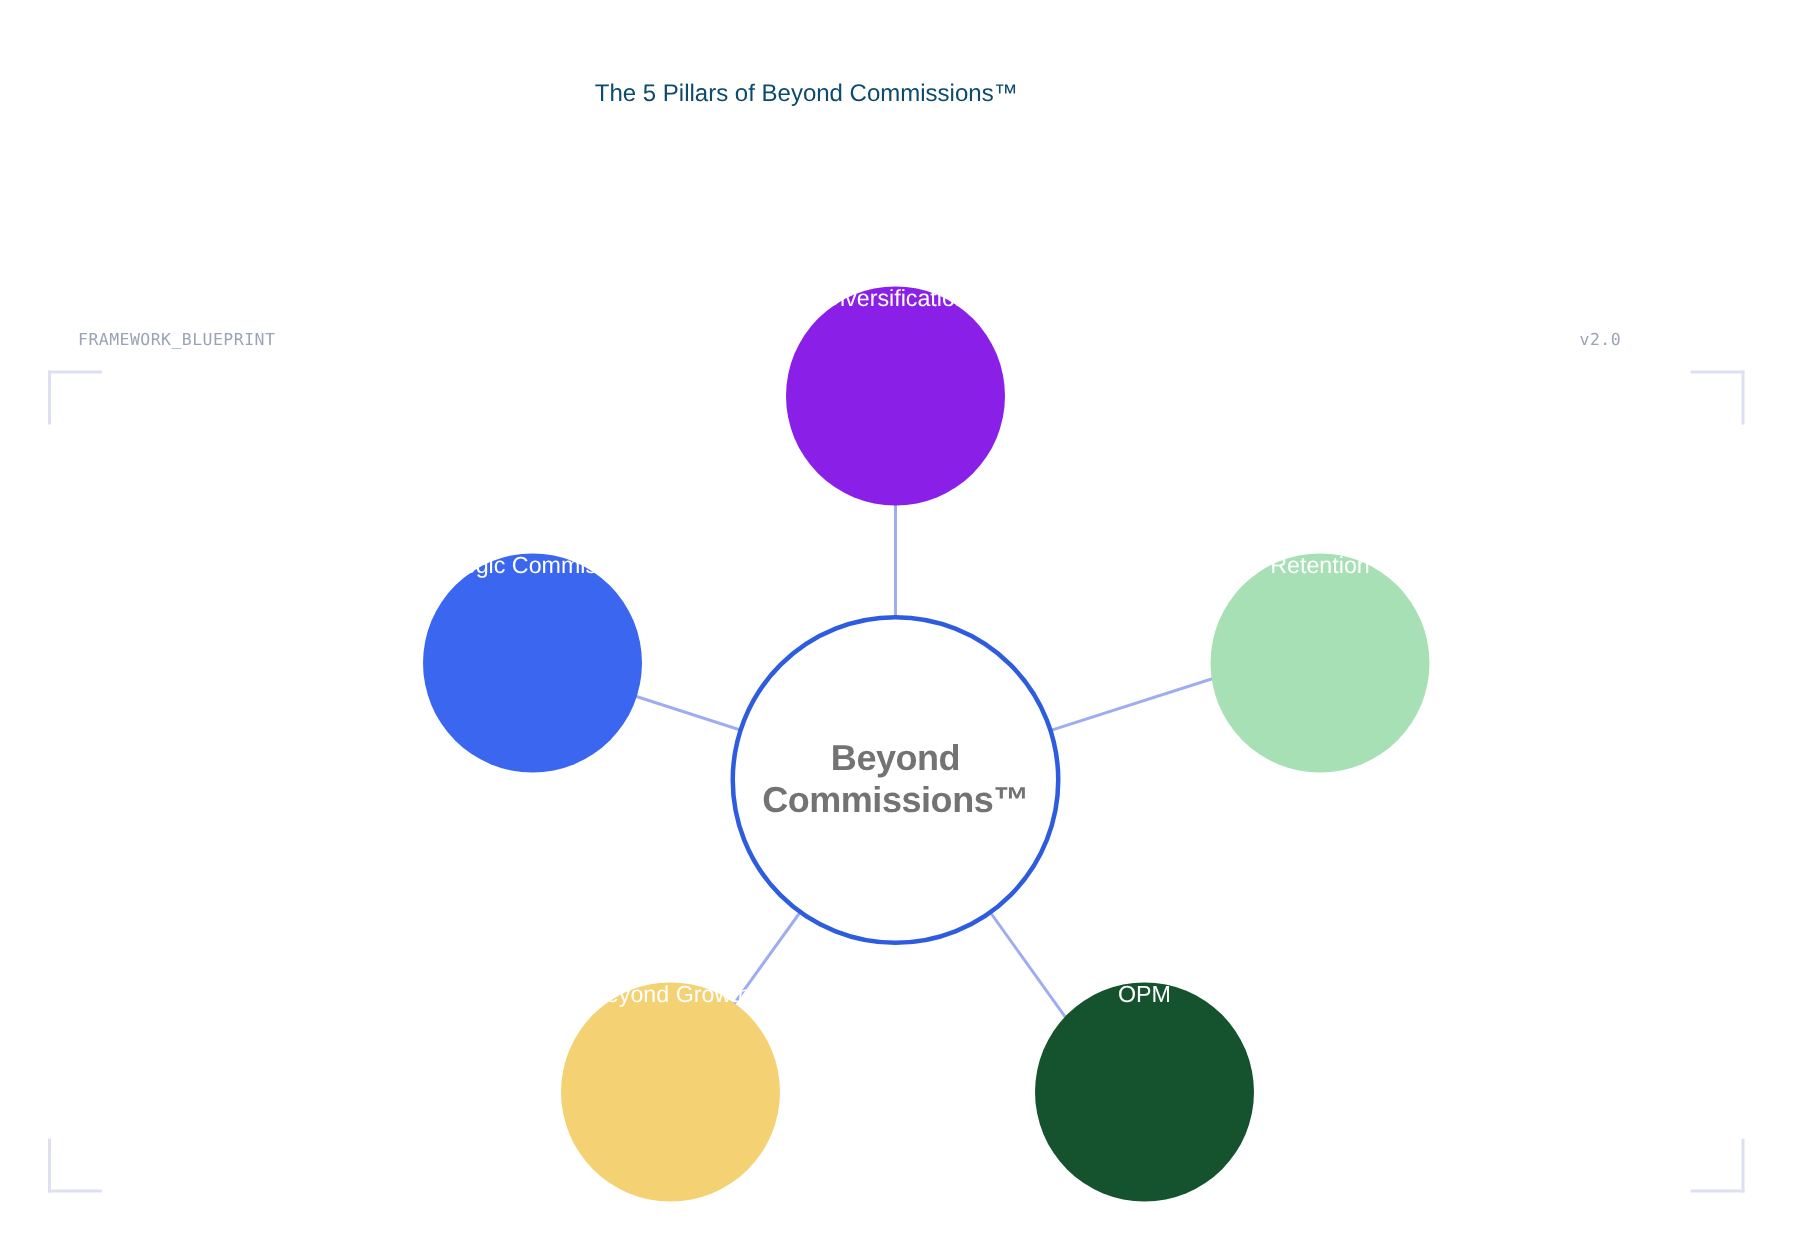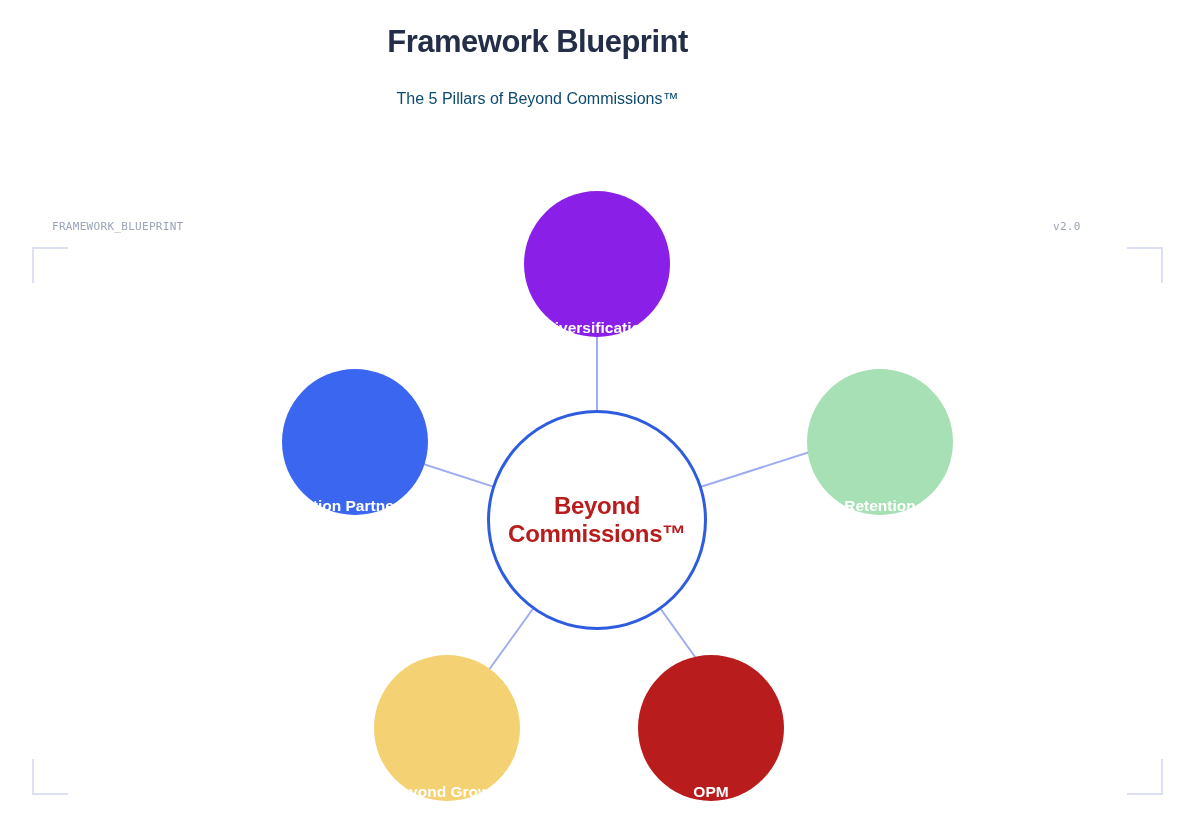--- a/index.html
+++ b/index.html
@@ -62,55 +62,54 @@
     height: 840px;
   }
   .spokes {
     position: absolute;
     left: 0; top: 0;
   }
   .node {
     position: absolute;
     border-radius: 50%;
     display: flex;
-    align-items: flex-end;
+    align-items: flex-start;
     justify-content: center;
     color: #ffffff;
-    font-weight: bold;
+    font-weight: normal;
     font-size: 15.5px;
     white-space: nowrap;
   }
   .hub {
     position: absolute;
     box-sizing: border-box;
     background: #ffffff;
     border: 3px solid #2e5cdf;
     border-radius: 50%;
     display: flex;
     align-items: center;
     justify-content: center;
     text-align: center;
   }
   .hub-label {
     display: inline-block;
     width: 200px;
     font-size: 24px;
     font-weight: bold;
-    color: #b91c1c;
+    color: #737373;
     line-height: 1.16;
     letter-spacing: -0.3px;
   }
 </style>
 </head>
 <body>
 
 <div class="page">
 
   <div class="header">
-    <h1 class="title">Framework Blueprint</h1>
     <p class="subtitle">The 5 Pillars of Beyond Commissions™</p>
   </div>
 
   <div class="meta-label meta-left">FRAMEWORK_BLUEPRINT</div>
   <div class="meta-label meta-right">v2.0</div>
 
   <div class="corner tl"></div>
   <div class="corner tr"></div>
   <div class="corner bl"></div>
   <div class="corner br"></div>
@@ -123,28 +122,28 @@
         <line x1="597" y1="520" x2="447" y2="728" stroke="#9fadf0" stroke-width="2"></line>
         <line x1="597" y1="520" x2="355" y2="442" stroke="#9fadf0" stroke-width="2"></line>
       </svg>
     <div id="nodes-layer">
         <div class="node" style="left: 524px; top: 191px; width: 146px; height: 146px; background: rgb(138, 31, 232);">
           <span>Diversification</span>
         </div>
         <div class="node" style="left: 807px; top: 369px; width: 146px; height: 146px; background: rgb(167, 224, 180);">
           <span>Retention</span>
         </div>
-        <div class="node" style="left: 638px; top: 655px; width: 146px; height: 146px; background: #b91c1c;">
+        <div class="node" style="left: 690px; top: 655px; width: 146px; height: 146px; background: #14532d;">
           <span>OPM</span>
         </div>
         <div class="node" style="left: 374px; top: 655px; width: 146px; height: 146px; background: rgb(244, 209, 115);">
           <span>Beyond Growth</span>
         </div>
         <div class="node" style="left: 282px; top: 369px; width: 146px; height: 146px; background: rgb(59, 102, 240);">
-          <span>Retention Partnerships</span>
+          <span>Strategic Commissions</span>
         </div>
       </div>
     <div class="hub" id="hub-node" style="left: 487px; top: 410px; width: 220px; height: 220px; border-color: rgb(46, 92, 223); background: rgb(255, 255, 255);">
       <span class="hub-label">Beyond Commissions™</span>
     </div>
   </div>
 
 </div>
 
 </body></html>

